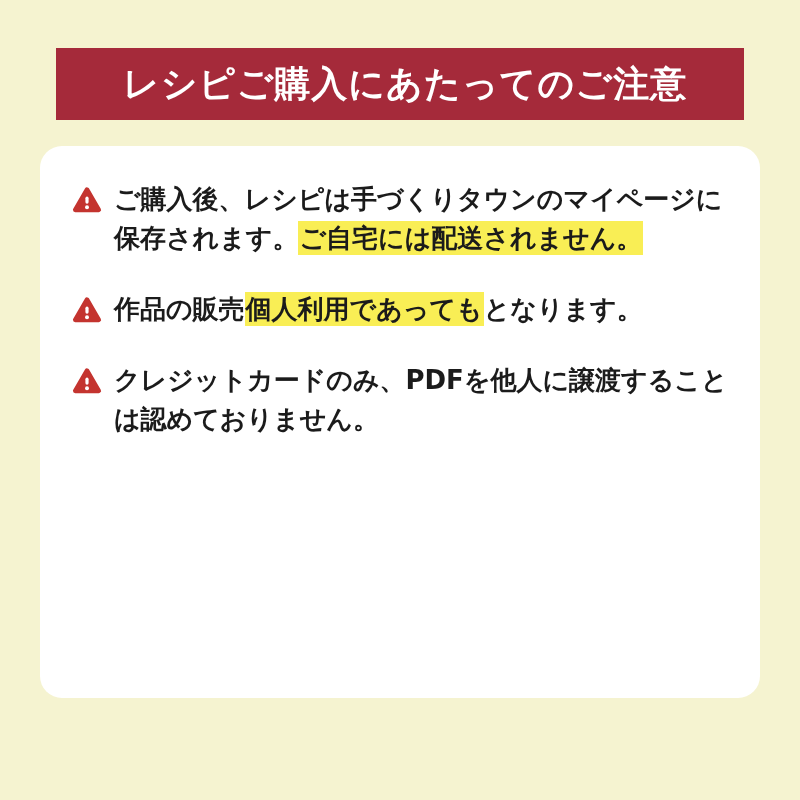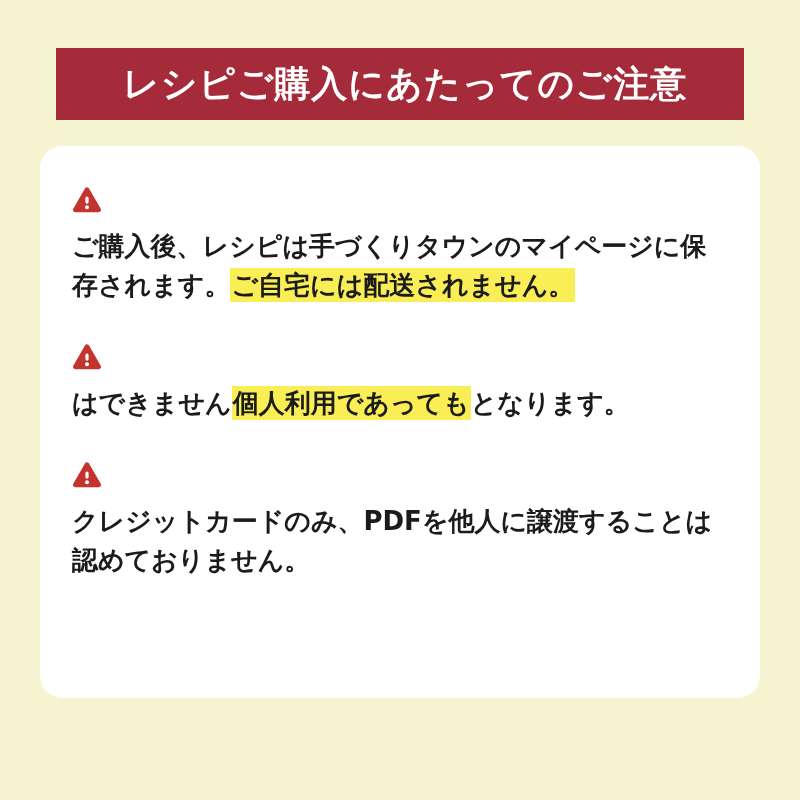--- a/index.html
+++ b/index.html
@@ -60,21 +60,20 @@
     list-style: none;
   }
   .notice-item {
     display: flex;
     align-items: flex-start;
     gap: 12px;
     margin-bottom: 32px;
     font-size: 26px;
     font-weight: bold;
     line-height: 1.5;
-    flex-direction: column;
   }
   .warn-icon {
     width: 30px;
     height: 30px;
     flex-shrink: 0;
     margin-top: 5px;
   }
   .notice-text {
     flex: 1;
     overflow-wrap: anywhere;
@@ -103,21 +102,21 @@
             <circle cx="16" cy="23.8" r="2.1" fill="#ffffff"></circle>
           </svg>
           <div class="notice-text"><span class="seg">ご購入後、レシピは手づくりタウンのマイページに保存されます。</span><span class="seg hl">ご自宅には配送されません。</span></div>
         </li>
         <li class="notice-item">
           <svg class="warn-icon" viewBox="0 0 32 32">
             <path d="M16 5 L28.5 26.5 H3.5 Z" fill="var(--icon)" stroke="var(--icon)" stroke-width="5" stroke-linejoin="round"></path>
             <rect x="14.3" y="12.3" width="3.4" height="7.6" rx="1.7" fill="#ffffff"></rect>
             <circle cx="16" cy="23.8" r="2.1" fill="#ffffff"></circle>
           </svg>
-          <div class="notice-text"><span class="seg">はできません</span><span class="seg hl">個人利用であっても</span><span class="seg">となります。</span></div>
+          <div class="notice-text"><span class="seg">作品の販売</span><span class="seg hl">個人利用であっても</span><span class="seg">となります。</span></div>
         </li>
         <li class="notice-item">
           <svg class="warn-icon" viewBox="0 0 32 32">
             <path d="M16 5 L28.5 26.5 H3.5 Z" fill="var(--icon)" stroke="var(--icon)" stroke-width="5" stroke-linejoin="round"></path>
             <rect x="14.3" y="12.3" width="3.4" height="7.6" rx="1.7" fill="#ffffff"></rect>
             <circle cx="16" cy="23.8" r="2.1" fill="#ffffff"></circle>
           </svg>
           <div class="notice-text"><span class="seg">クレジットカードのみ、PDFを他人に譲渡することは認めておりません。</span></div>
         </li>
       </ul>

